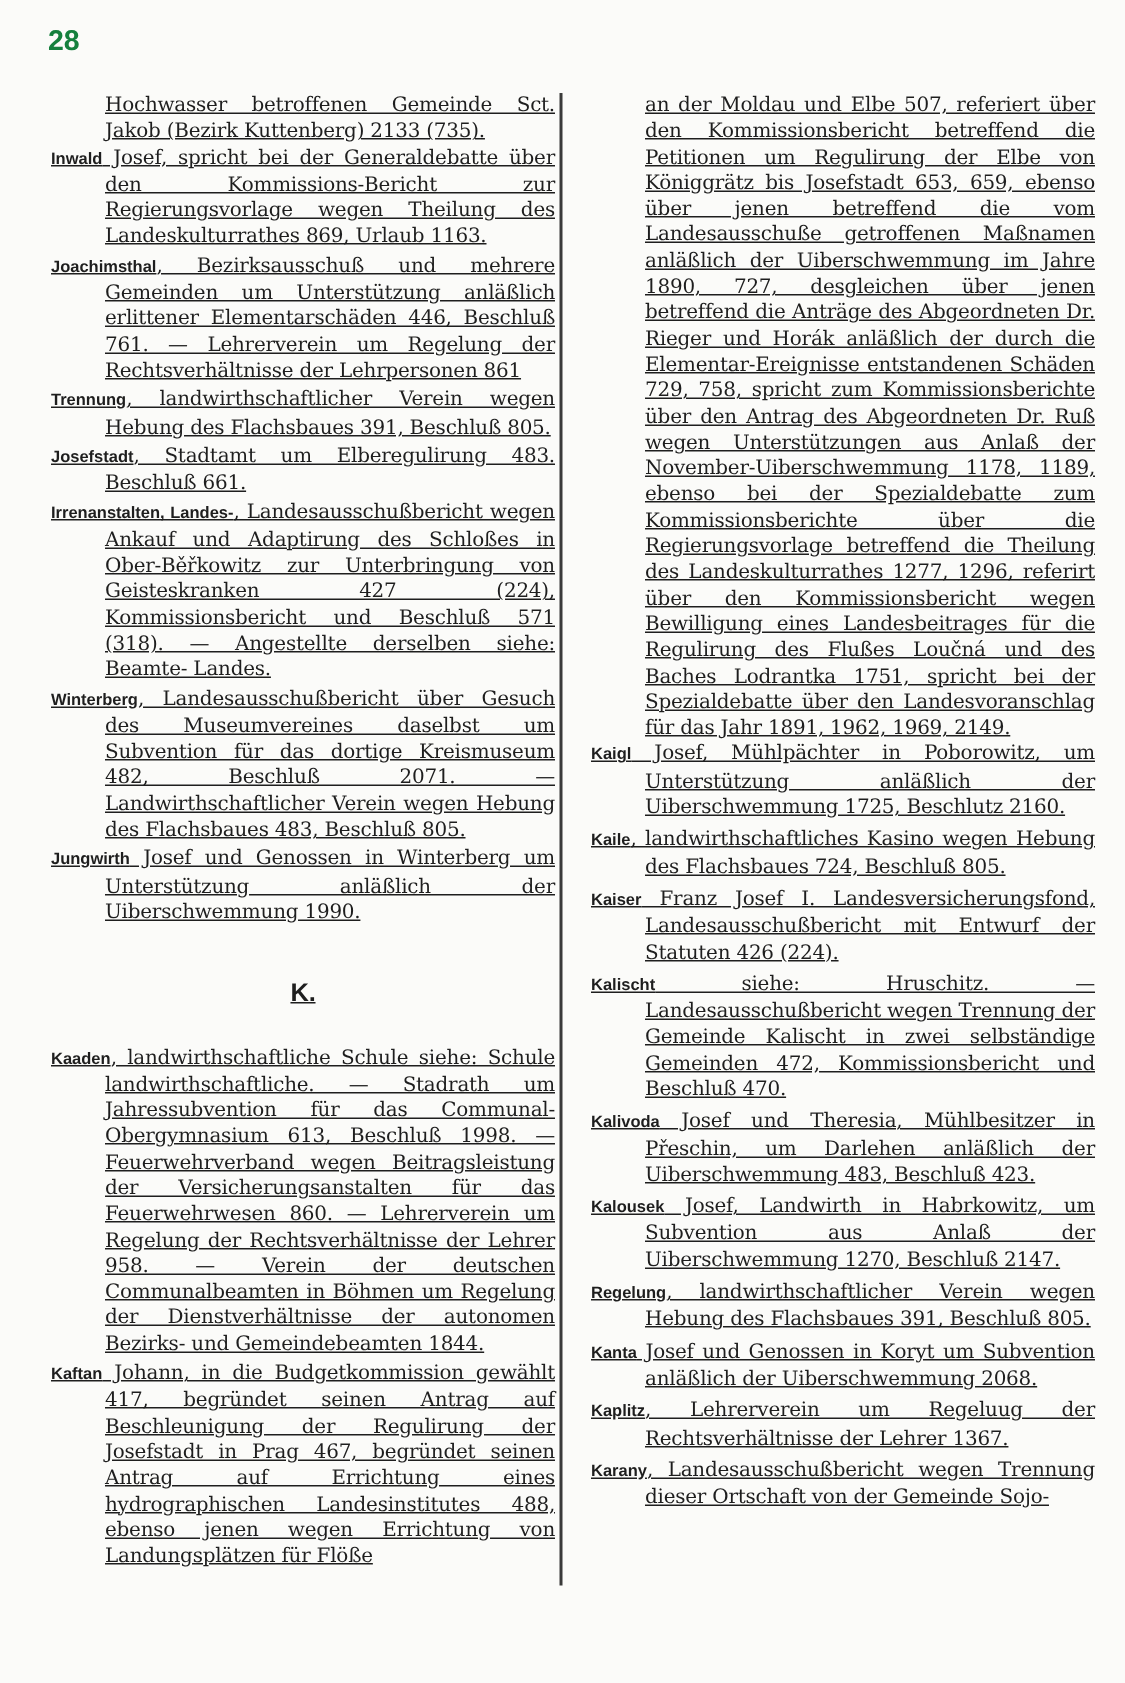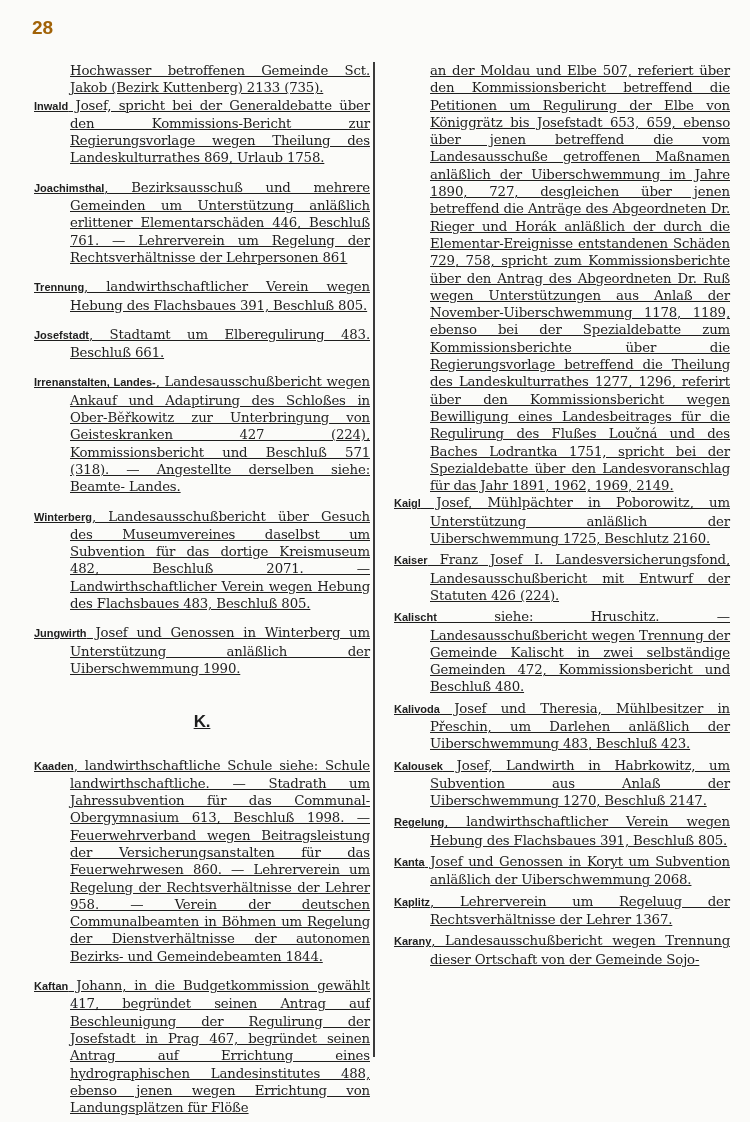--- a/index.html
+++ b/index.html
@@ -6,21 +6,21 @@
   body {
     width: 750px; height: 1122px; overflow: hidden;
     background: #fbfbf9;
     color: #1e1e1e;
     font-family: "DejaVu Serif", serif;
     position: relative;
   }
   .page-number {
     position: absolute; left: 32px; top: 17px;
     font-family: "Liberation Sans", sans-serif;
-    font-weight: bold; font-size: 19px; color: #a16207;
+    font-weight: bold; font-size: 19px; color: #15803d;
   }
   .columns {
     position: absolute; left: 34px; top: 62px; width: 696px;
     display: flex;
     text-decoration: underline;
   }
   .col {
     width: 340px;
     font-size: 13.3px;
     line-height: 17.3px;
@@ -30,21 +30,21 @@
   .col-left { padding-right: 12px; }
   .col-right { padding-left: 12px; }
   .divider {
     position: absolute; left: 373px; top: 62px; width: 1.5px; height: 995px;
     background: #3a3a3a;
   }
   .entry {
     padding-left: 36px; text-indent: -36px; margin: 0;
   }
   .entry.cont { text-indent: 0; padding-left: 36px; }
-  .entry + .entry { margin-top: 12px; }
+  .entry + .entry { margin-top: 2px; }
   .col-right .entry + .entry { margin-top: 4px; }
   .head {
     font-family: "Liberation Sans", sans-serif; font-weight: bold;
     font-size: 11px; letter-spacing: 0;
   }
   .section-letter {
     text-align: center;
     font-family: "Liberation Sans", sans-serif; font-weight: bold; font-size: 17px;
     margin: 36px 0 26px 0;
   }
@@ -53,40 +53,41 @@
 <body>
 
 <div class="page-number">28</div>
 
 <div class="divider"></div>
 
 <div class="columns">
   <div class="col col-left">
     <p class="entry cont">Hochwasser betroffenen Gemeinde Sct. Jakob (Bezirk Kuttenberg) 2133 (735).</p>
     <div id="left-before">
-        <p class="entry"><span class="head">Inwald</span><span> Josef, spricht bei der Generaldebatte über den Kommissions-Bericht zur Regierungsvorlage wegen Theilung des Landeskulturrathes 869, Urlaub 1758.</span></p>
+        <p class="entry"><span class="head">Inwald</span><span> Josef, spricht bei der Generaldebatte über den Kommissions-Bericht zur Regierungsvorlage wegen Theilung des Landeskulturrathes 869, Urlaub 1163.</span></p>
         <p class="entry"><span class="head">Joachimsthal</span><span>, Bezirksausschuß und mehrere Gemeinden um Unterstützung anläßlich erlittener Elementarschäden 446, Beschluß 761. — Lehrerverein um Regelung der Rechtsverhältnisse der Lehrpersonen 861</span></p>
         <p class="entry"><span class="head">Trennung</span><span>, landwirthschaftlicher Verein wegen Hebung des Flachsbaues 391, Beschluß 805.</span></p>
         <p class="entry"><span class="head">Josefstadt</span><span>, Stadtamt um Elberegulirung 483. Beschluß 661.</span></p>
         <p class="entry"><span class="head">Irrenanstalten, Landes-</span><span>, Landesausschußbericht wegen Ankauf und Adaptirung des Schloßes in Ober-Běřkowitz zur Unterbringung von Geisteskranken 427 (224), Kommissionsbericht und Beschluß 571 (318). — Angestellte derselben siehe: Beamte- Landes.</span></p>
         <p class="entry"><span class="head">Winterberg</span><span>, Landesausschußbericht über Gesuch des Museumvereines daselbst um Subvention für das dortige Kreismuseum 482, Beschluß 2071. — Landwirthschaftlicher Verein wegen Hebung des Flachsbaues 483, Beschluß 805.</span></p>
         <p class="entry"><span class="head">Jungwirth</span><span> Josef und Genossen in Winterberg um Unterstützung anläßlich der Uiberschwemmung 1990.</span></p>
       </div>
     <div class="section-letter">K.</div>
     <div id="left-after">
         <p class="entry"><span class="head">Kaaden</span><span>, landwirthschaftliche Schule siehe: Schule landwirthschaftliche. — Stadrath um Jahressubvention für das Communal-Obergymnasium 613, Beschluß 1998. — Feuerwehrverband wegen Beitragsleistung der Versicherungsanstalten für das Feuerwehrwesen 860. — Lehrerverein um Regelung der Rechtsverhältnisse der Lehrer 958. — Verein der deutschen Communalbeamten in Böhmen um Regelung der Dienstverhältnisse der autonomen Bezirks- und Gemeindebeamten 1844.</span></p>
         <p class="entry"><span class="head">Kaftan</span><span> Johann, in die Budgetkommission gewählt 417, begründet seinen Antrag auf Beschleunigung der Regulirung der Josefstadt in Prag 467, begründet seinen Antrag auf Errichtung eines hydrographischen Landesinstitutes 488, ebenso jenen wegen Errichtung von Landungsplätzen für Flöße</span></p>
       </div>
   </div>
   <div class="col col-right">
     <p class="entry cont">an der Moldau und Elbe 507, referiert über den Kommissionsbericht betreffend die Petitionen um Regulirung der Elbe von Königgrätz bis Josefstadt 653, 659, ebenso über jenen betreffend die vom Landesausschuße getroffenen Maßnamen anläßlich der Uiberschwemmung im Jahre 1890, 727, desgleichen über jenen betreffend die Anträge des Abgeordneten Dr. Rieger und Horák anläßlich der durch die Elementar-Ereignisse entstandenen Schäden 729, 758, spricht zum Kommissionsberichte über den Antrag des Abgeordneten Dr. Ruß wegen Unterstützungen aus Anlaß der November-Uiberschwemmung 1178, 1189, ebenso bei der Spezialdebatte zum Kommissionsberichte über die Regierungsvorlage betreffend die Theilung des Landeskulturrathes 1277, 1296, referirt über den Kommissionsbericht wegen Bewilligung eines Landesbeitrages für die Regulirung des Flußes Loučná und des Baches Lodrantka 1751, spricht bei der Spezialdebatte über den Landesvoranschlag für das Jahr 1891, 1962, 1969, 2149.</p>
     <div id="right-entries">
         <p class="entry"><span class="head">Kaigl</span><span> Josef, Mühlpächter in Poborowitz, um Unterstützung anläßlich der Uiberschwemmung 1725, Beschlutz 2160.</span></p>
+        <p class="entry"><span class="head">Kaile</span><span>, landwirthschaftliches Kasino wegen Hebung des Flachsbaues 724, Beschluß 805.</span></p>
         <p class="entry"><span class="head">Kaiser</span><span> Franz Josef I. Landesversicherungsfond, Landesausschußbericht mit Entwurf der Statuten 426 (224).</span></p>
-        <p class="entry"><span class="head">Kalischt</span><span> siehe: Hruschitz. — Landesausschußbericht wegen Trennung der Gemeinde Kalischt in zwei selbständige Gemeinden 472, Kommissionsbericht und Beschluß 480.</span></p>
+        <p class="entry"><span class="head">Kalischt</span><span> siehe: Hruschitz. — Landesausschußbericht wegen Trennung der Gemeinde Kalischt in zwei selbständige Gemeinden 472, Kommissionsbericht und Beschluß 470.</span></p>
         <p class="entry"><span class="head">Kalivoda</span><span> Josef und Theresia, Mühlbesitzer in Přeschin, um Darlehen anläßlich der Uiberschwemmung 483, Beschluß 423.</span></p>
         <p class="entry"><span class="head">Kalousek</span><span> Josef, Landwirth in Habrkowitz, um Subvention aus Anlaß der Uiberschwemmung 1270, Beschluß 2147.</span></p>
         <p class="entry"><span class="head">Regelung</span><span>, landwirthschaftlicher Verein wegen Hebung des Flachsbaues 391, Beschluß 805.</span></p>
         <p class="entry"><span class="head">Kanta</span><span> Josef und Genossen in Koryt um Subvention anläßlich der Uiberschwemmung 2068.</span></p>
         <p class="entry"><span class="head">Kaplitz</span><span>, Lehrerverein um Regeluug der Rechtsverhältnisse der Lehrer 1367.</span></p>
         <p class="entry"><span class="head">Karany</span><span>, Landesausschußbericht wegen Trennung dieser Ortschaft von der Gemeinde Sojo-</span></p>
       </div>
   </div>
 </div>
 

